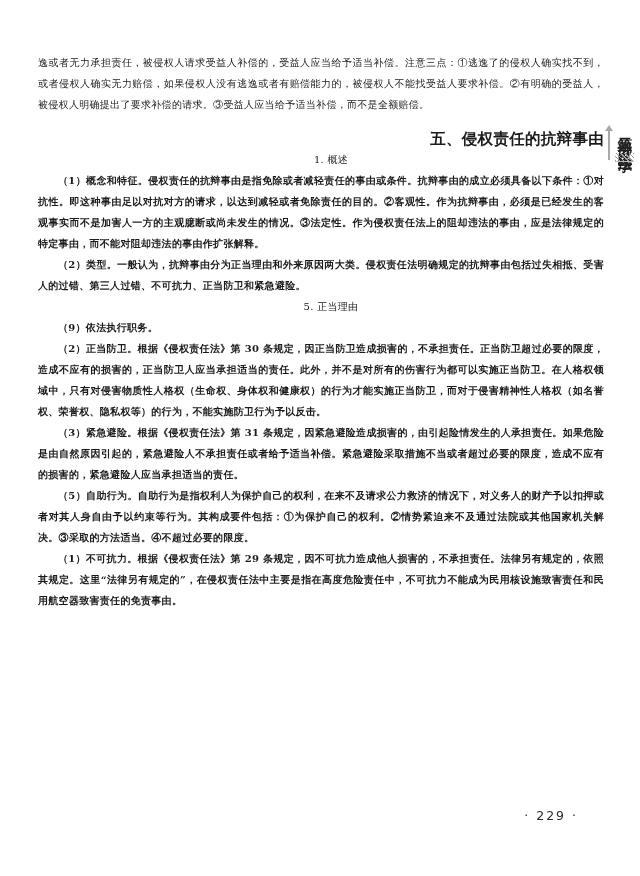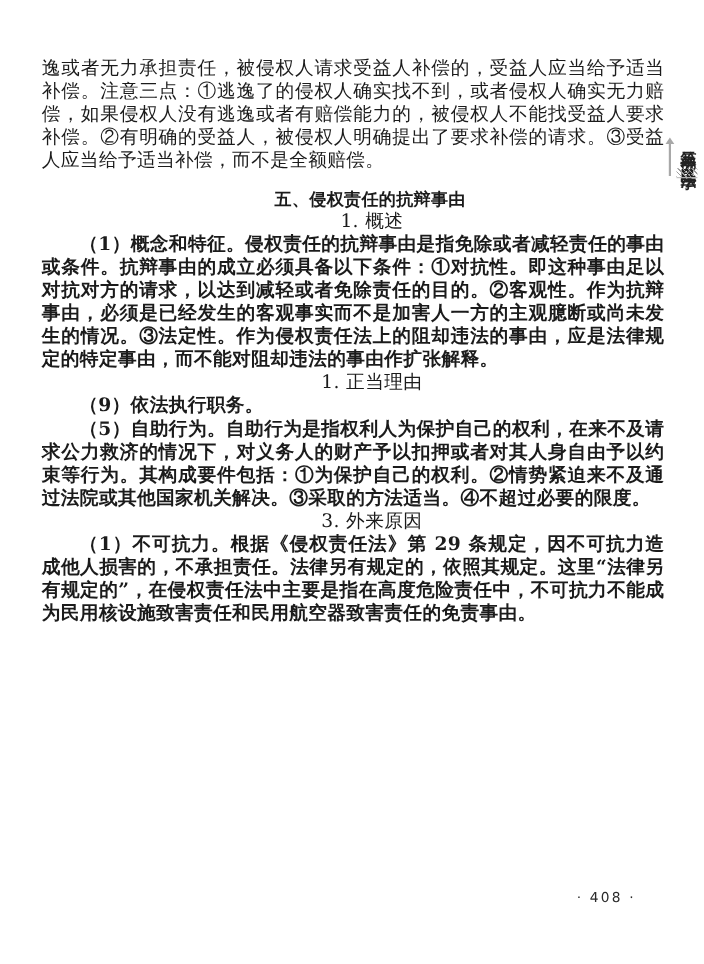--- a/index.html
+++ b/index.html
@@ -17,37 +17,37 @@
     color: #1b1b1b;
   }
   #text-area {
     position: absolute;
     left: 38px;
     top: 52px;
     width: 566px;
   }
   .block {
     margin: 0;
-    font-size: 17px;
+    font-size: 10px;
     line-height: 21px;
     text-align: justify;
     text-justify: inter-character;
     letter-spacing: 0.3px;
     word-break: break-all;
   }
   .block.indent {
     text-indent: 2em;
     font-weight: bold;
   }
   .block.section-heading {
     font-weight: bold;
     font-size: 15.5px;
     margin-top: 13px;
     text-indent: 2em;
-    text-align: center;
+    text-align: right;
   }
   .block.sub-heading {
     text-indent: 2em;
     text-align: center;
   }
   
   #side-tab {
     position: absolute;
     top: 125px;
     right: 6px;
@@ -118,35 +118,37 @@
 </head>
 <body>
 
 <div id="page">
 
   <div id="text-area">
       <p class="block body">逸或者无力承担责任，被侵权人请求受益人补偿的，受益人应当给予适当补偿。注意三点：①逃逸了的侵权人确实找不到，或者侵权人确实无力赔偿，如果侵权人没有逃逸或者有赔偿能力的，被侵权人不能找受益人要求补偿。②有明确的受益人，被侵权人明确提出了要求补偿的请求。③受益人应当给予适当补偿，而不是全额赔偿。</p>
       <p class="block section-heading">五、侵权责任的抗辩事由</p>
       <p class="block sub-heading">1. 概述</p>
       <p class="block body indent">（1）概念和特征。侵权责任的抗辩事由是指免除或者减轻责任的事由或条件。抗辩事由的成立必须具备以下条件：①对抗性。即这种事由足以对抗对方的请求，以达到减轻或者免除责任的目的。②客观性。作为抗辩事由，必须是已经发生的客观事实而不是加害人一方的主观臆断或尚未发生的情况。③法定性。作为侵权责任法上的阻却违法的事由，应是法律规定的特定事由，而不能对阻却违法的事由作扩张解释。</p>
-      <p class="block sub-heading">1. 正当理由</p>
+      <p class="block body indent">（2）类型。一般认为，抗辩事由分为正当理由和外来原因两大类。侵权责任法明确规定的抗辩事由包括过失相抵、受害人的过错、第三人过错、不可抗力、正当防卫和紧急避险。</p>
+      <p class="block sub-heading">5. 正当理由</p>
       <p class="block body indent">（9）依法执行职务。</p>
+      <p class="block body indent">（2）正当防卫。根据《侵权责任法》第 30 条规定，因正当防卫造成损害的，不承担责任。正当防卫超过必要的限度，造成不应有的损害的，正当防卫人应当承担适当的责任。此外，并不是对所有的伤害行为都可以实施正当防卫。在人格权领域中，只有对侵害物质性人格权（生命权、身体权和健康权）的行为才能实施正当防卫，而对于侵害精神性人格权（如名誉权、荣誉权、隐私权等）的行为，不能实施防卫行为予以反击。</p>
+      <p class="block body indent">（3）紧急避险。根据《侵权责任法》第 31 条规定，因紧急避险造成损害的，由引起险情发生的人承担责任。如果危险是由自然原因引起的，紧急避险人不承担责任或者给予适当补偿。紧急避险采取措施不当或者超过必要的限度，造成不应有的损害的，紧急避险人应当承担适当的责任。</p>
       <p class="block body indent">（5）自助行为。自助行为是指权利人为保护自己的权利，在来不及请求公力救济的情况下，对义务人的财产予以扣押或者对其人身自由予以约束等行为。其构成要件包括：①为保护自己的权利。②情势紧迫来不及通过法院或其他国家机关解决。③采取的方法适当。④不超过必要的限度。</p>
-      <p class="block sub-heading">3. 外来原因</p>
       <p class="block body indent">（1）不可抗力。根据《侵权责任法》第 29 条规定，因不可抗力造成他人损害的，不承担责任。法律另有规定的，依照其规定。这里“法律另有规定的”，在侵权责任法中主要是指在高度危险责任中，不可抗力不能成为民用核设施致害责任和民用航空器致害责任的免责事由。</p>
     </div>
 
   <div id="side-tab">
     <div id="tab-arrow">
       <div class="arrow-head"></div>
       <div class="arrow-shaft"></div>
     </div>
     <div id="tab-text">
       <span class="tab-label">第二部分</span>
       <span class="tab-gap"></span>
       <span class="tab-label">民法学</span>
       <div id="tab-hatch"></div>
     </div>
   </div>
 
-  <div id="footer-page-number">· 408 ·</div>
+  <div id="footer-page-number">· 229 ·</div>
 
 </div>
 
 </body></html>

